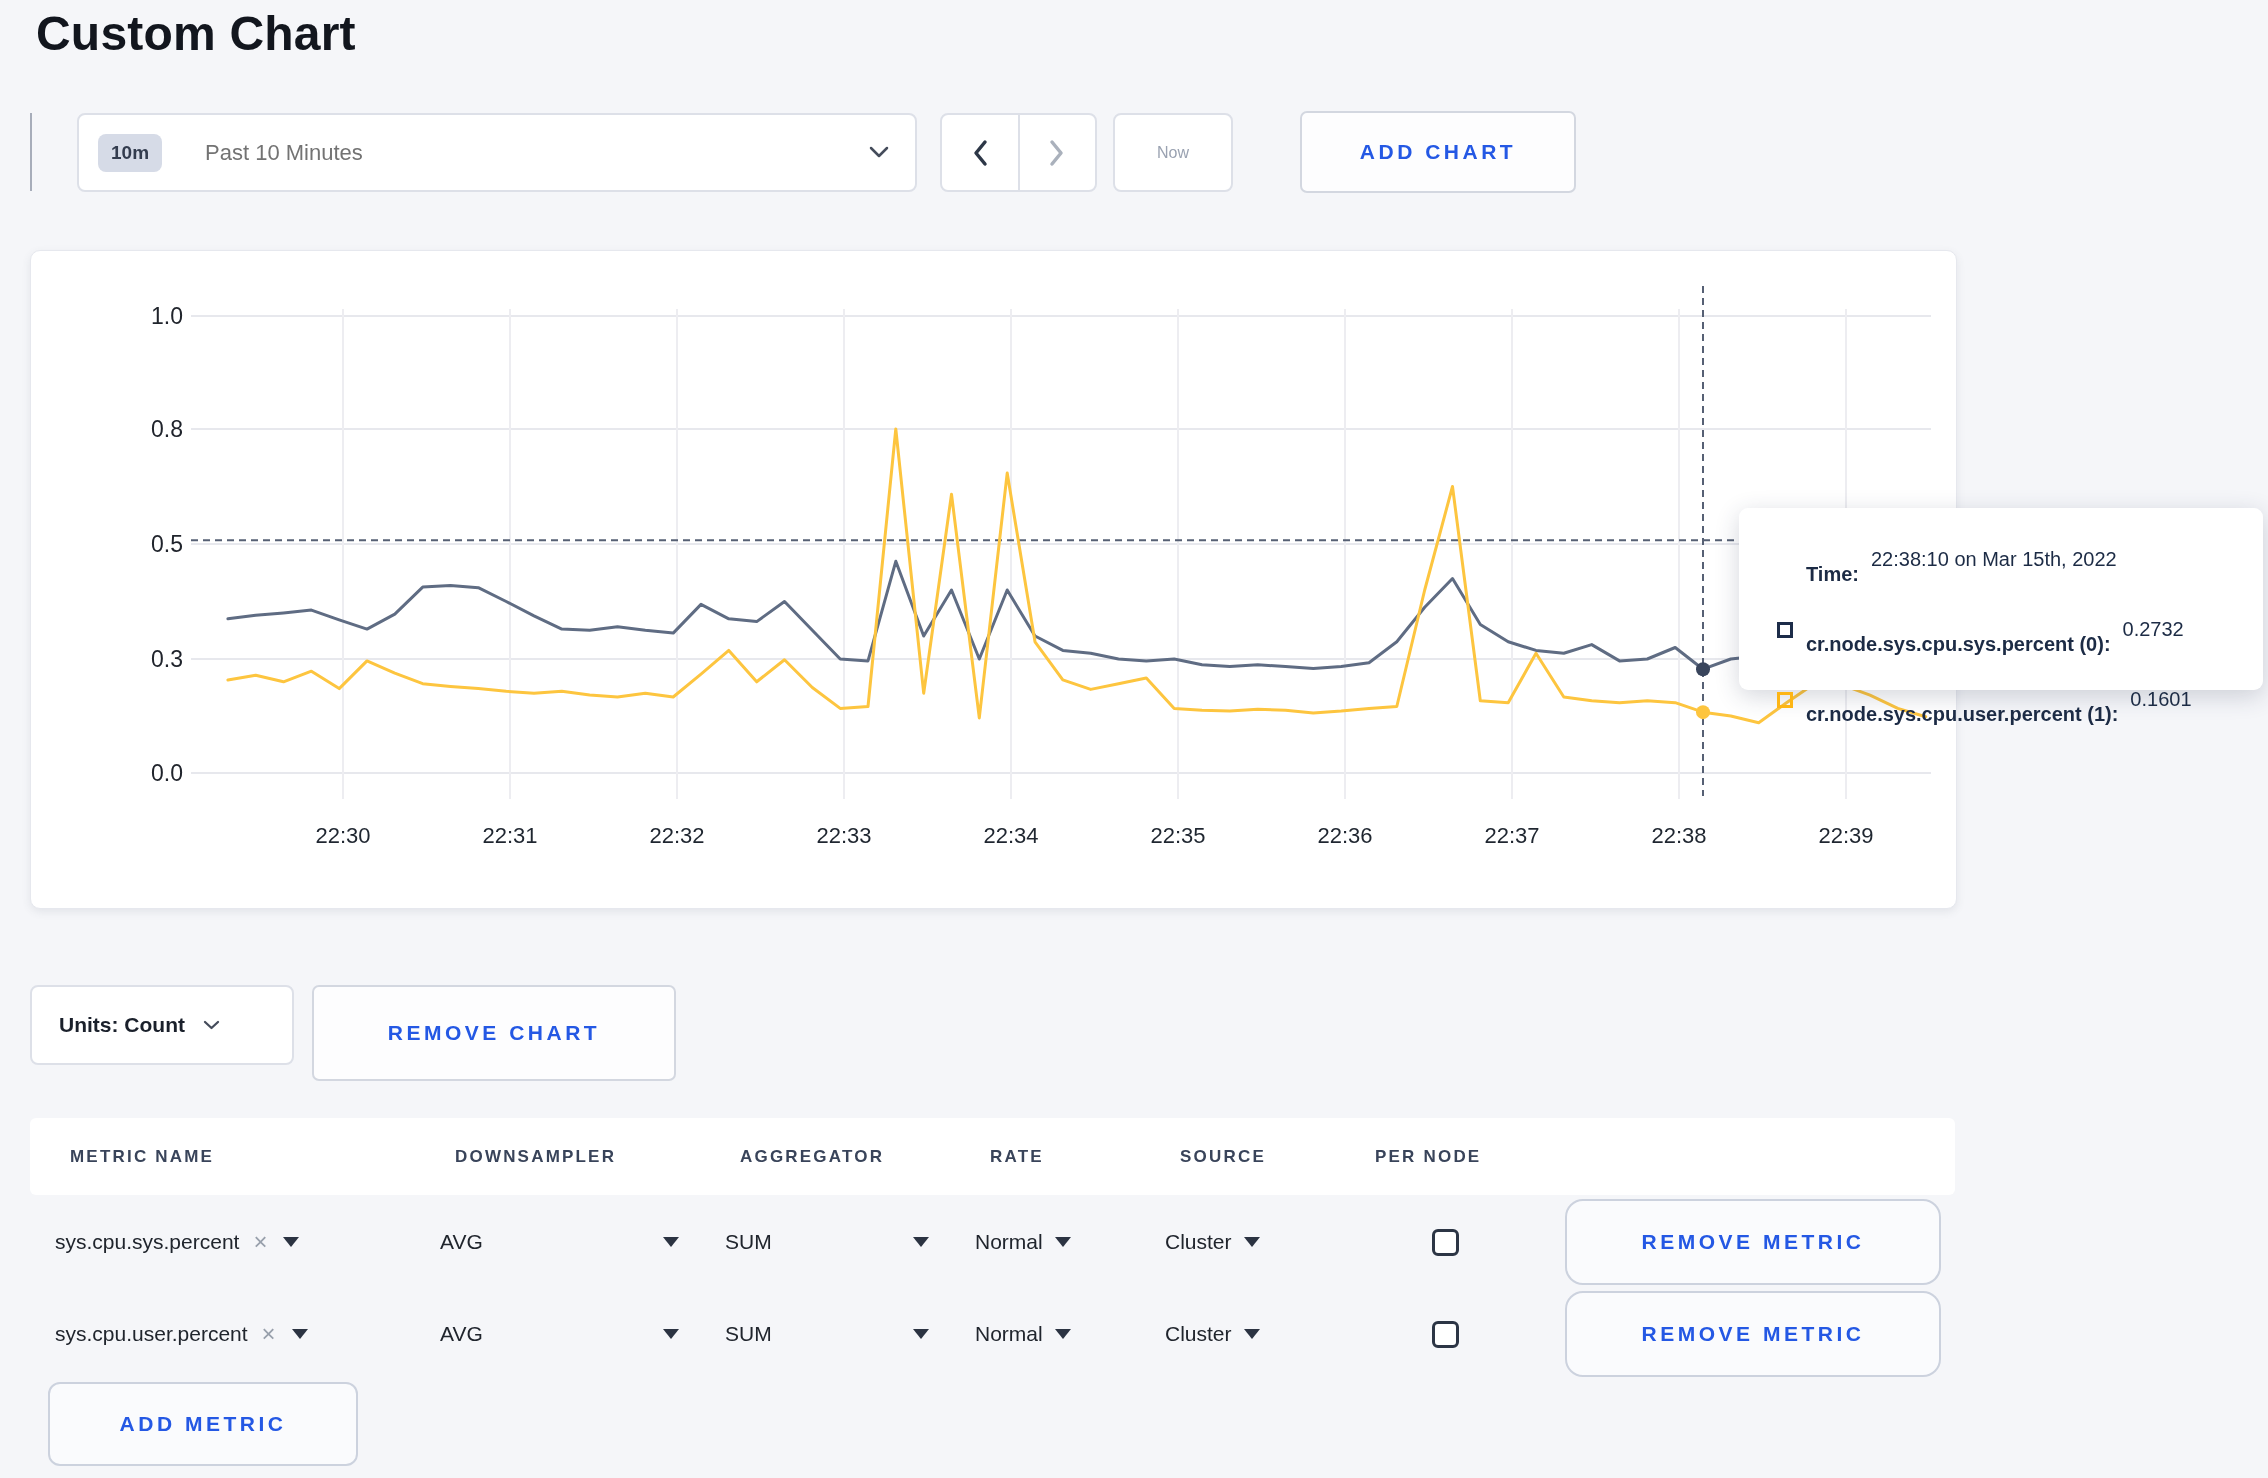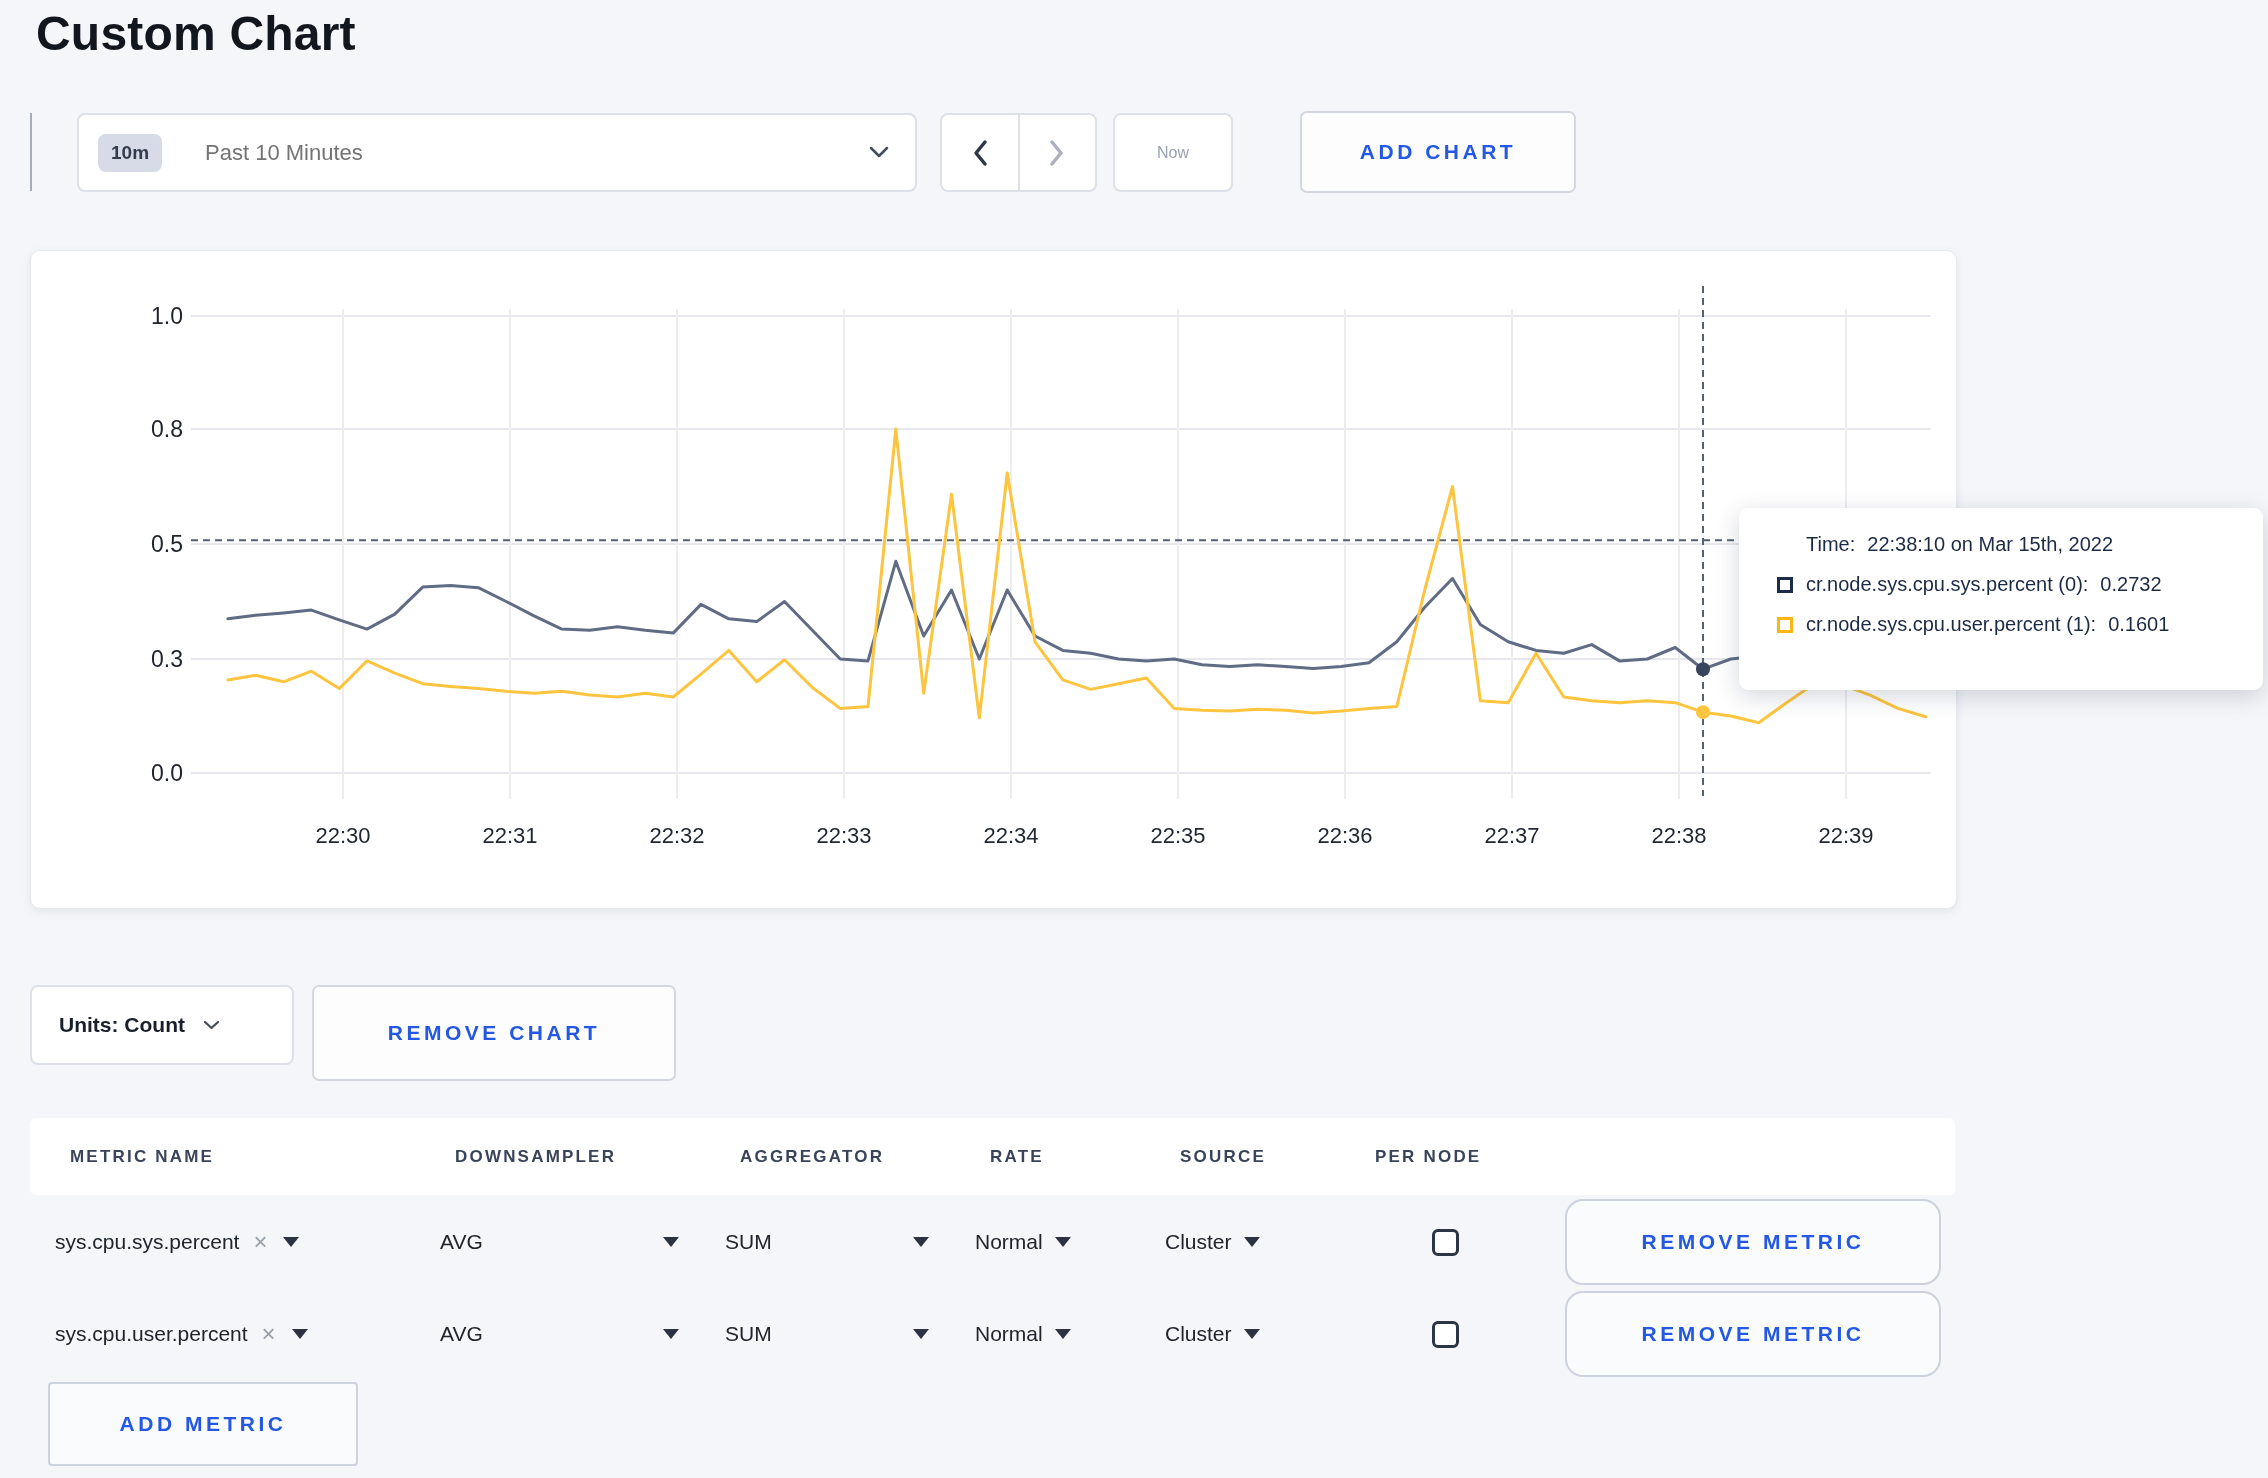--- a/index.html
+++ b/index.html
@@ -43,21 +43,21 @@
   }
   .chart-card svg{position:absolute;left:0;top:0;}
   
   .tooltip{
     left:1739px;top:508px;width:524px;height:182px;background:#ffffff;border-radius:9px;
     box-shadow:0 6px 24px rgba(40,50,80,.20);z-index:10;
     padding:25px 0 0 38px;box-sizing:border-box;font-size:20px;color:#1c2b45;
   }
   .tip-row{display:flex;align-items:center;margin-bottom:17px;}
   .tip-swatch{width:16px;height:16px;border:3px solid #1d2c49;box-sizing:border-box;margin-right:13px;}
-  .tip-label{font-weight:400;}
+  .tip-label{font-weight:700;margin-top:30px;}
   .tip-value{margin-left:12px;font-weight:400;}
   .tip-time-row{padding-left:29px;}
   
   .units-box{left:30px;top:985px;width:264px;height:80px;display:flex;align-items:center;cursor:pointer;}
   .units-label{margin-left:27px;font-size:21px;font-weight:700;color:#1a202b;}
   .units-chevron{margin-left:18px;}
   .remove-chart{left:312px;top:985px;width:364px;height:96px;}
   
   .table-header-bar{
     left:30px;top:1118px;width:1925px;height:77px;background:#ffffff;border-radius:6px;
@@ -74,21 +74,21 @@
   .cell{display:flex;align-items:center;}
   .caret{width:0;height:0;border-left:8px solid transparent;border-right:8px solid transparent;border-top:10px solid #2b3342;display:inline-block;}
   .name-x{color:#98a0ac;font-size:24px;margin:0 16px 0 14px;cursor:pointer;}
   .spread{justify-content:space-between;padding-right:46px;box-sizing:border-box;cursor:pointer;}
   .gap{gap:12px;cursor:pointer;}
   .checkbox{
     width:27px;height:27px;border:3px solid #2c3545;border-radius:6px;background:#ffffff;
     box-sizing:border-box;margin-left:72px;cursor:pointer;
   }
   .remove-metric{width:376px;height:86px;background:#fafbfd;border:2px solid #ccd2de;border-radius:18px;}
-  .add-metric{left:48px;top:1382px;width:310px;height:84px;background:#fafbfd;border:2px solid #ccd2de;border-radius:4px;}
+  .add-metric{left:48px;top:1382px;width:310px;height:84px;background:#fafbfd;border:2px solid #ccd2de;border-radius:12px;}
 </style>
 </head>
 <body>
 
 <div class="abs page-title">Custom Chart</div>
 
 <div class="abs toolbar-divider"></div>
 
 <div class="abs box time-select">
   <span class="time-badge">10m</span>

